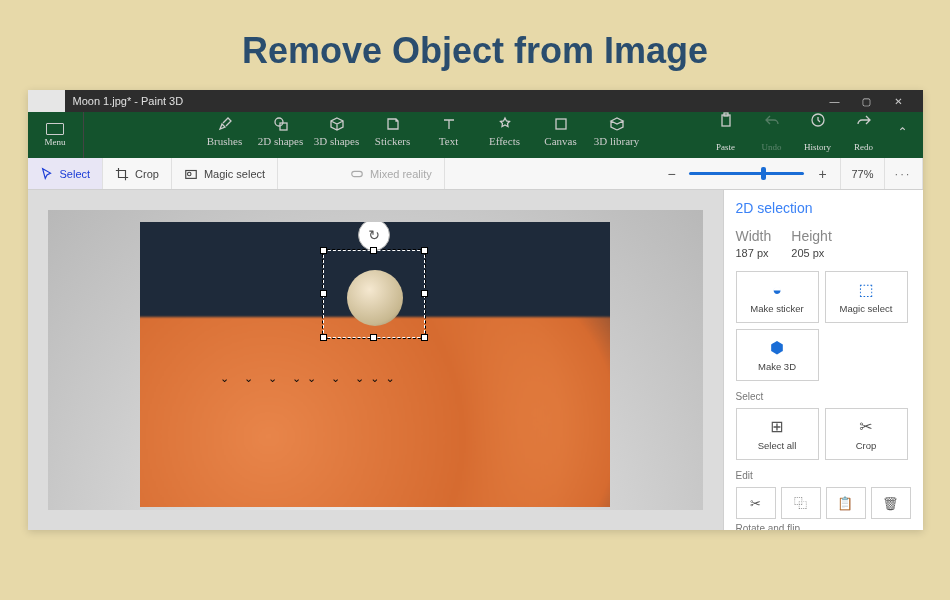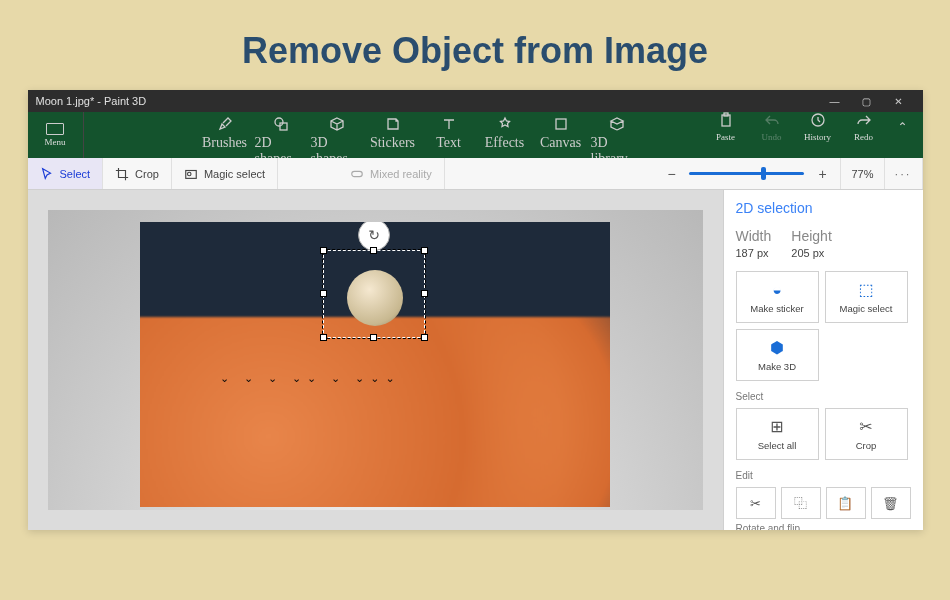--- a/index.html
+++ b/index.html
@@ -1,33 +1,33 @@
 <!DOCTYPE html>
 <html><head>
 <meta charset="utf-8">
 <style>
 * { box-sizing: border-box; margin: 0; padding: 0; }
 body { font-family: "Segoe UI", Arial, sans-serif; background: #e7d9a9; width: 950px; height: 600px; overflow: hidden; }
 .page-title { font-size: 36px; font-weight: 700; color: #2a4d6e; text-align: center; padding: 30px 12px 18px; }
 .app-window { width: 895px; height: 440px; margin: 0 auto; background: #e6e6e6; box-shadow: 0 2px 8px rgba(0,0,0,0.15); display: flex; flex-direction: column; }
 
 
-.titlebar { background: #2d2d2d; color: #e0e0e0; height: 22px; display: flex; align-items: center; font-size: 11px; padding: 0 8px; }
+.titlebar { background: #2d2d2d; color: #e0e0e0; height: 22px; display: flex; align-items: center; font-size: 11px; padding: 0 8px; margin-left: 37px; }
 .titlebar .spacer { flex: 1; }
 .winbtn { width: 32px; text-align: center; color: #ccc; font-size: 10px; }
 
 .darkbar { background: #14532d; height: 46px; display: flex; align-items: flex-start; color: #ddd; font-size: 9px; font-family: Liberation Serif, serif; }
 .menu-btn { width: 56px; display: flex; flex-direction: column; align-items: center; gap: 2px; border-right: 1px solid #444; height: 100%; justify-content: center; }
 .menu-btn .ic { width: 18px; height: 12px; border: 1.5px solid #ccc; border-radius: 1px; position: relative; }
 .tool-group { display: flex; gap: 4px; margin-left: 115px; }
 .tool { width: 52px; display: flex; flex-direction: column; align-items: center; gap: 3px; padding: 4px 0; }
 .tool .ic { width: 16px; height: 16px; display: flex; align-items: center; justify-content: center; }
-.tool span { font-size: 14px; color: #ccc; }
+.tool span { font-size: 11px; color: #ccc; }
 .right-tools { margin-left: auto; display: flex; align-items: center; gap: 4px; padding-right: 6px; }
-.rtool { width: 42px; display: flex; flex-direction: column; align-items: center; gap: 2px; }
+.rtool { width: 42px; display: flex; flex-direction: column; align-items: center; gap: 12px; }
 .rtool.dim { opacity: 0.35; }
 .chev { width: 28px; text-align: center; font-size: 12px; color: #ccc; }
 
 
 .lightbar { background: #f7f7f7; height: 32px; display: flex; align-items: center; border-bottom: 1px solid #d0d0d0; font-size: 11px; color: #444; }
 .lb-item { height: 100%; display: flex; align-items: center; gap: 6px; padding: 0 12px; border-right: 1px solid #e0e0e0; }
 .lb-item.sel { background: #e8e6f5; color: #1a3bd6; }
 .lb-item.dim { color: #aaa; }
 .lb-ic { width: 14px; height: 14px; display: inline-flex; align-items: center; justify-content: center; }
 .zoom-area { margin-left: auto; display: flex; align-items: center; gap: 10px; padding: 0 10px; }

